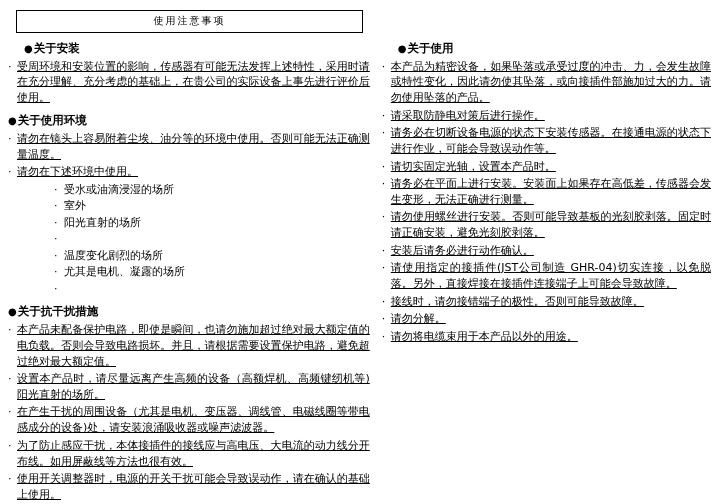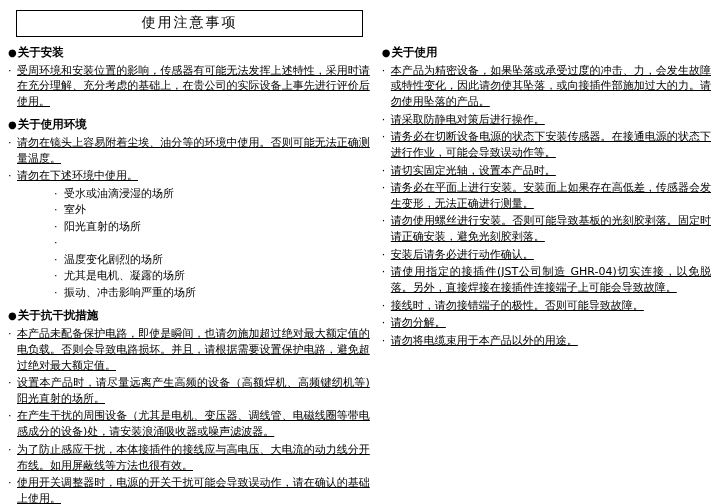--- a/index.html
+++ b/index.html
@@ -19,21 +19,21 @@
     width: 719px;
     height: 504px;
     box-sizing: border-box;
     padding: 6px 8px 0 8px;
   }
   .title-box {
     width: 345px;
     margin: 4px 0 0 8px;
     border: 1px solid #000;
     text-align: center;
-    font-size: 14px;
+    font-size: 10px;
     padding: 3px 0 4px 0;
     letter-spacing: 2px;
     background: #fff;
   }
   .columns {
     display: flex;
     margin-top: 8px;
   }
   .col {
     box-sizing: border-box;
@@ -51,20 +51,21 @@
     font-weight: bold;
     margin: 7px 0 2px 0;
     line-height: 1.35;
   }
   .sec-head .bullet {
     font-size: 10px;
     margin-right: 1px;
   }
   .first-head {
     margin-top: 0;
+    margin-left: 16px;
   }
   .item {
     display: flex;
     font-size: 11px;
     line-height: 1.45;
     margin: 1.5px 0 1.5px 0;
   }
   .item .dot {
     width: 9px;
     flex: 0 0 9px;
@@ -140,21 +141,20 @@
         <div class="sub">
           <span class="dot">·</span>
           <span>温度变化剧烈的场所</span>
         </div>
         <div class="sub">
           <span class="dot">·</span>
           <span>尤其是电机、凝露的场所</span>
         </div>
         <div class="sub">
           <span class="dot">·</span>
-          <span>振动、冲击影响严重的场所</span>
         </div>
       </div>
 
       <div class="sec-head">
         <span class="bullet">●</span><span>关于抗干扰措施</span>
       </div>
       <div class="item">
         <span class="dot">·</span>
         <span class="txt">本产品未配备保护电路，即使是瞬间，也请勿施加超过绝对最大额定值的电负载。否则会导致电路损坏。并且，请根据需要设置保护电路，避免超过绝对最大额定值。</span>
       </div>

